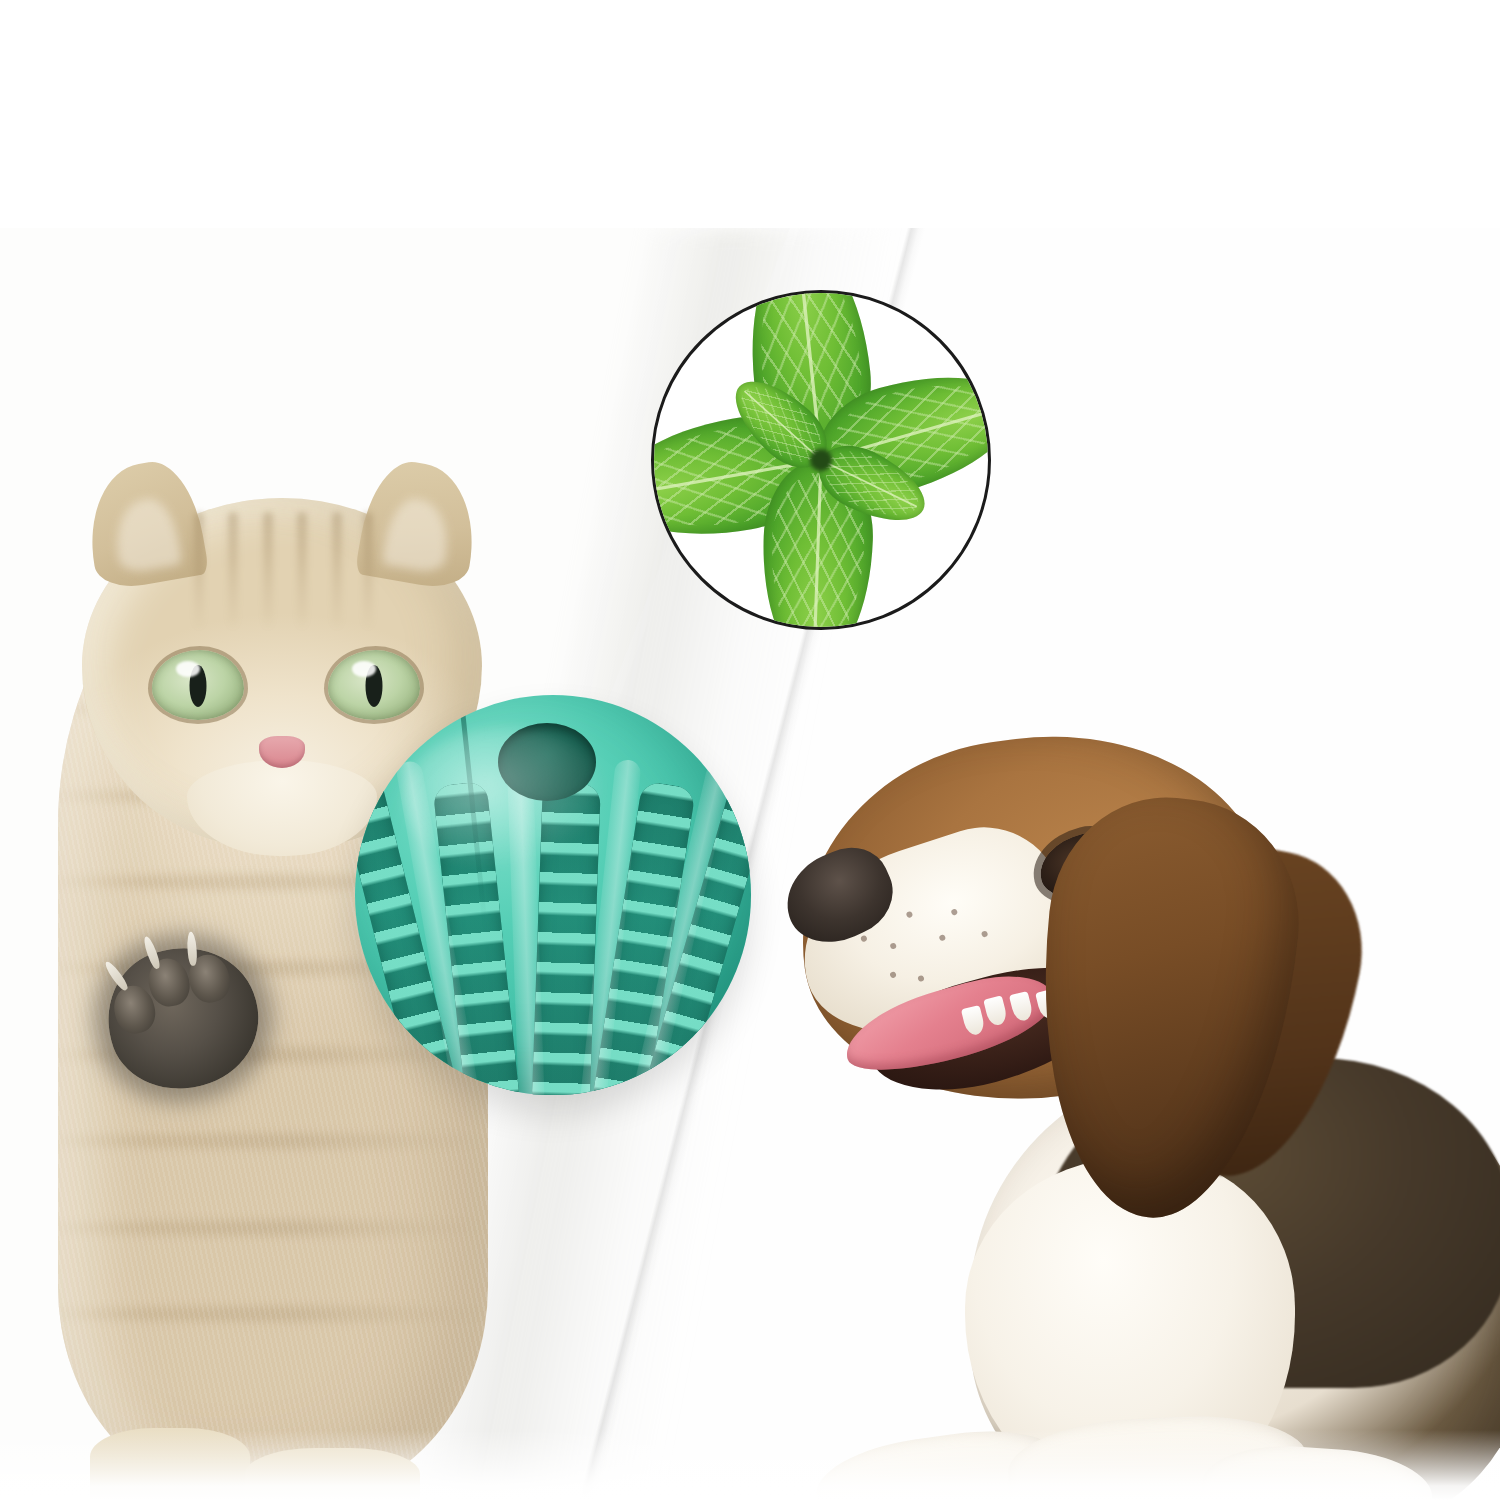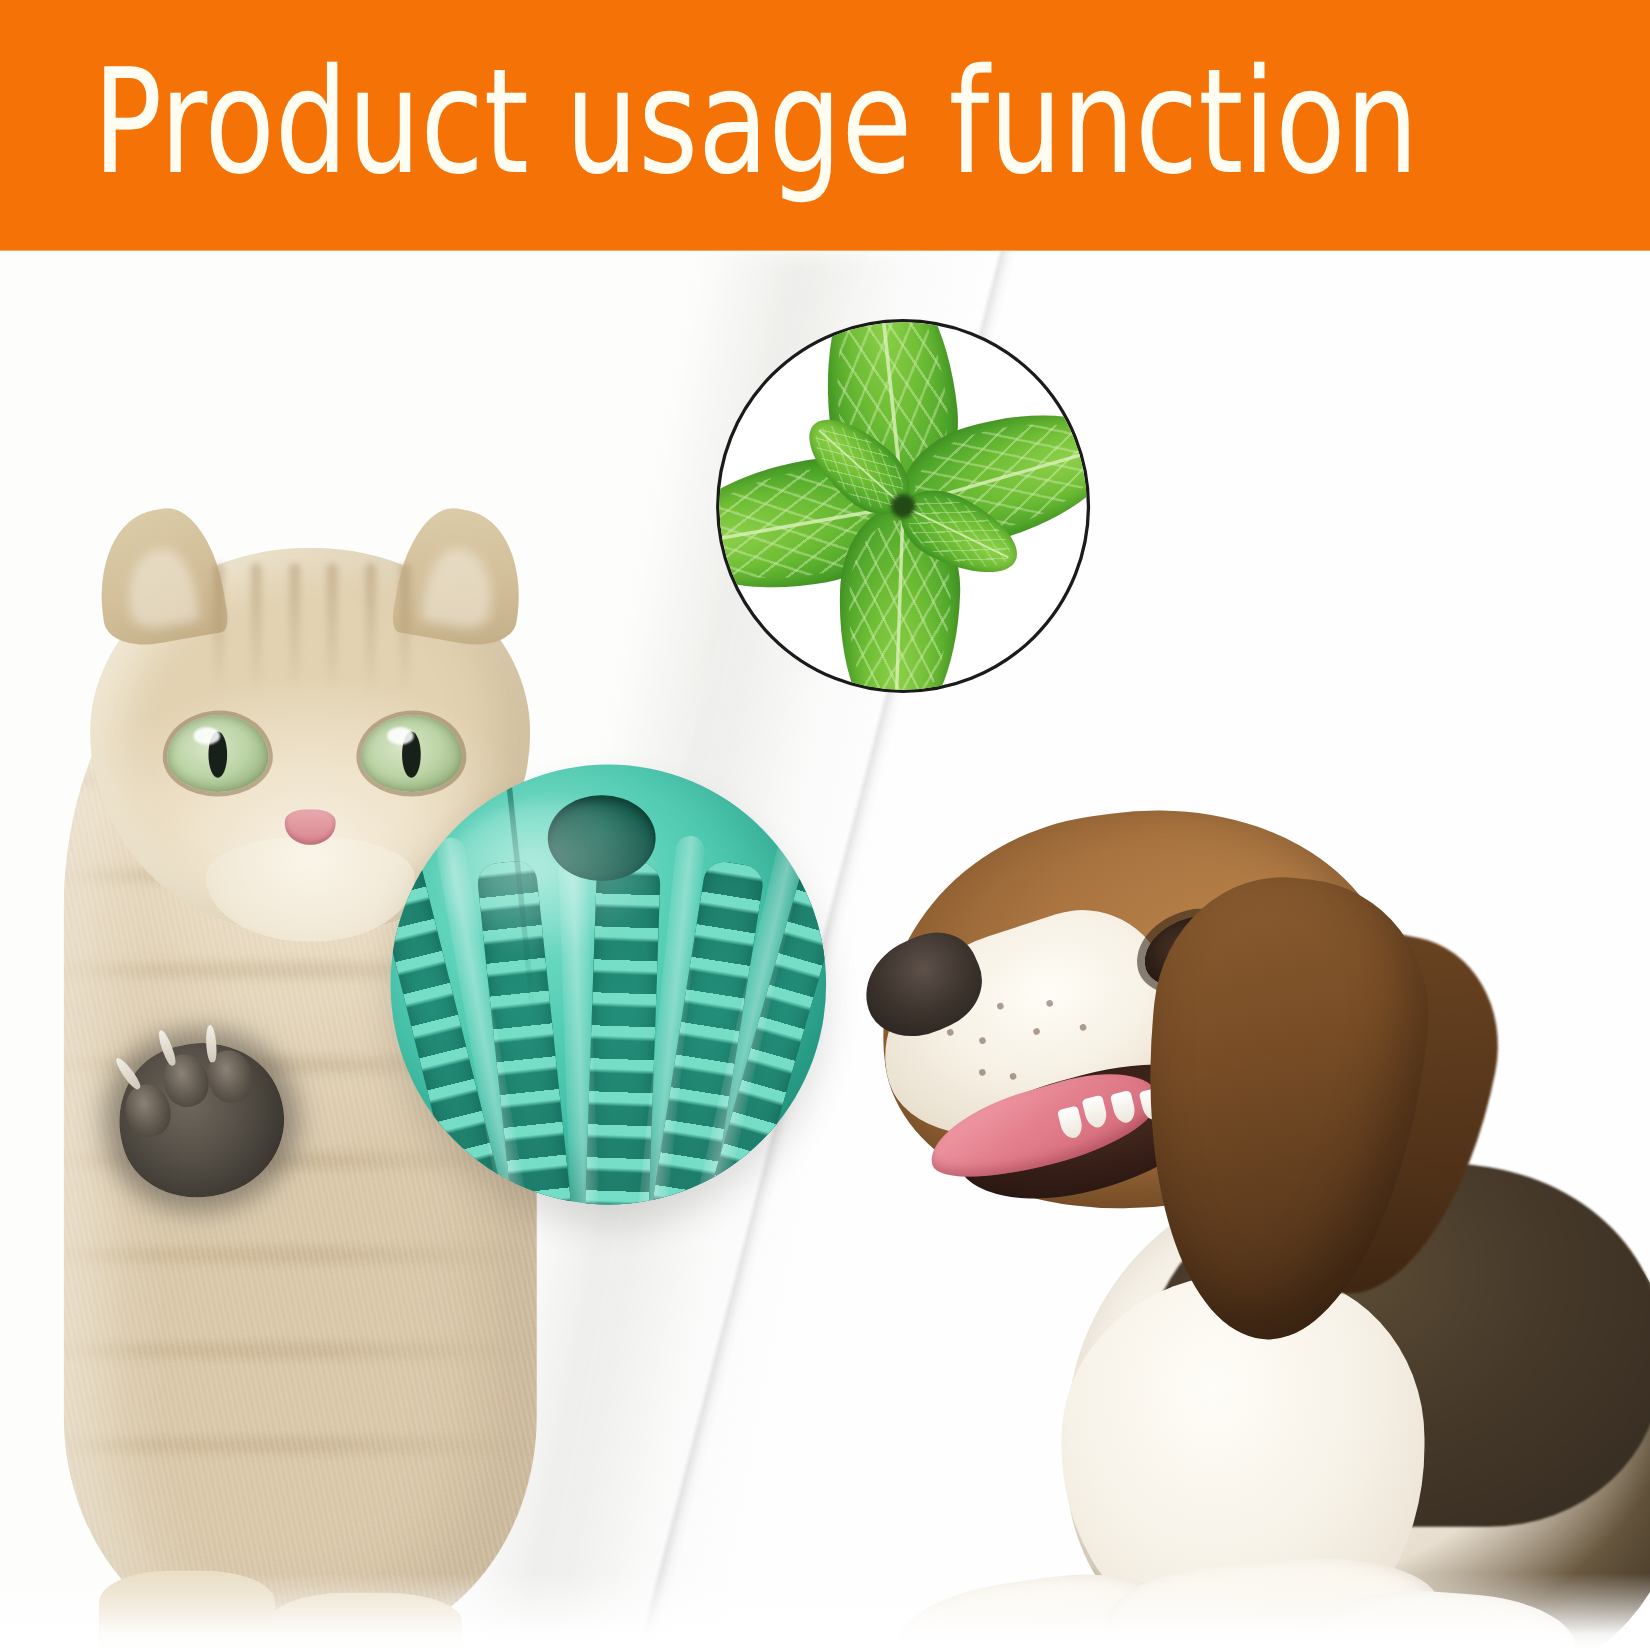--- a/index.html
+++ b/index.html
@@ -582,23 +582,20 @@
     width: 1500px; height: 70px;
     background: linear-gradient(180deg, rgba(255,255,255,0) 0%, rgba(255,255,255,0.95) 80%, #ffffff 100%);
     pointer-events: none;
   }
 </style>
 </head>
 <body>
 
 <div id="poster">
 
-  <div class="banner">
-    <div class="banner-title">Product usage function</div>
-  </div>
 
   <div class="stage">
 
     <div class="panel-cat"></div>
     <div class="panel-dog"></div>
     <div class="seam-shade"></div>
     <div class="seam"></div>
 
     <div class="cat">
       <div class="cat-body">

